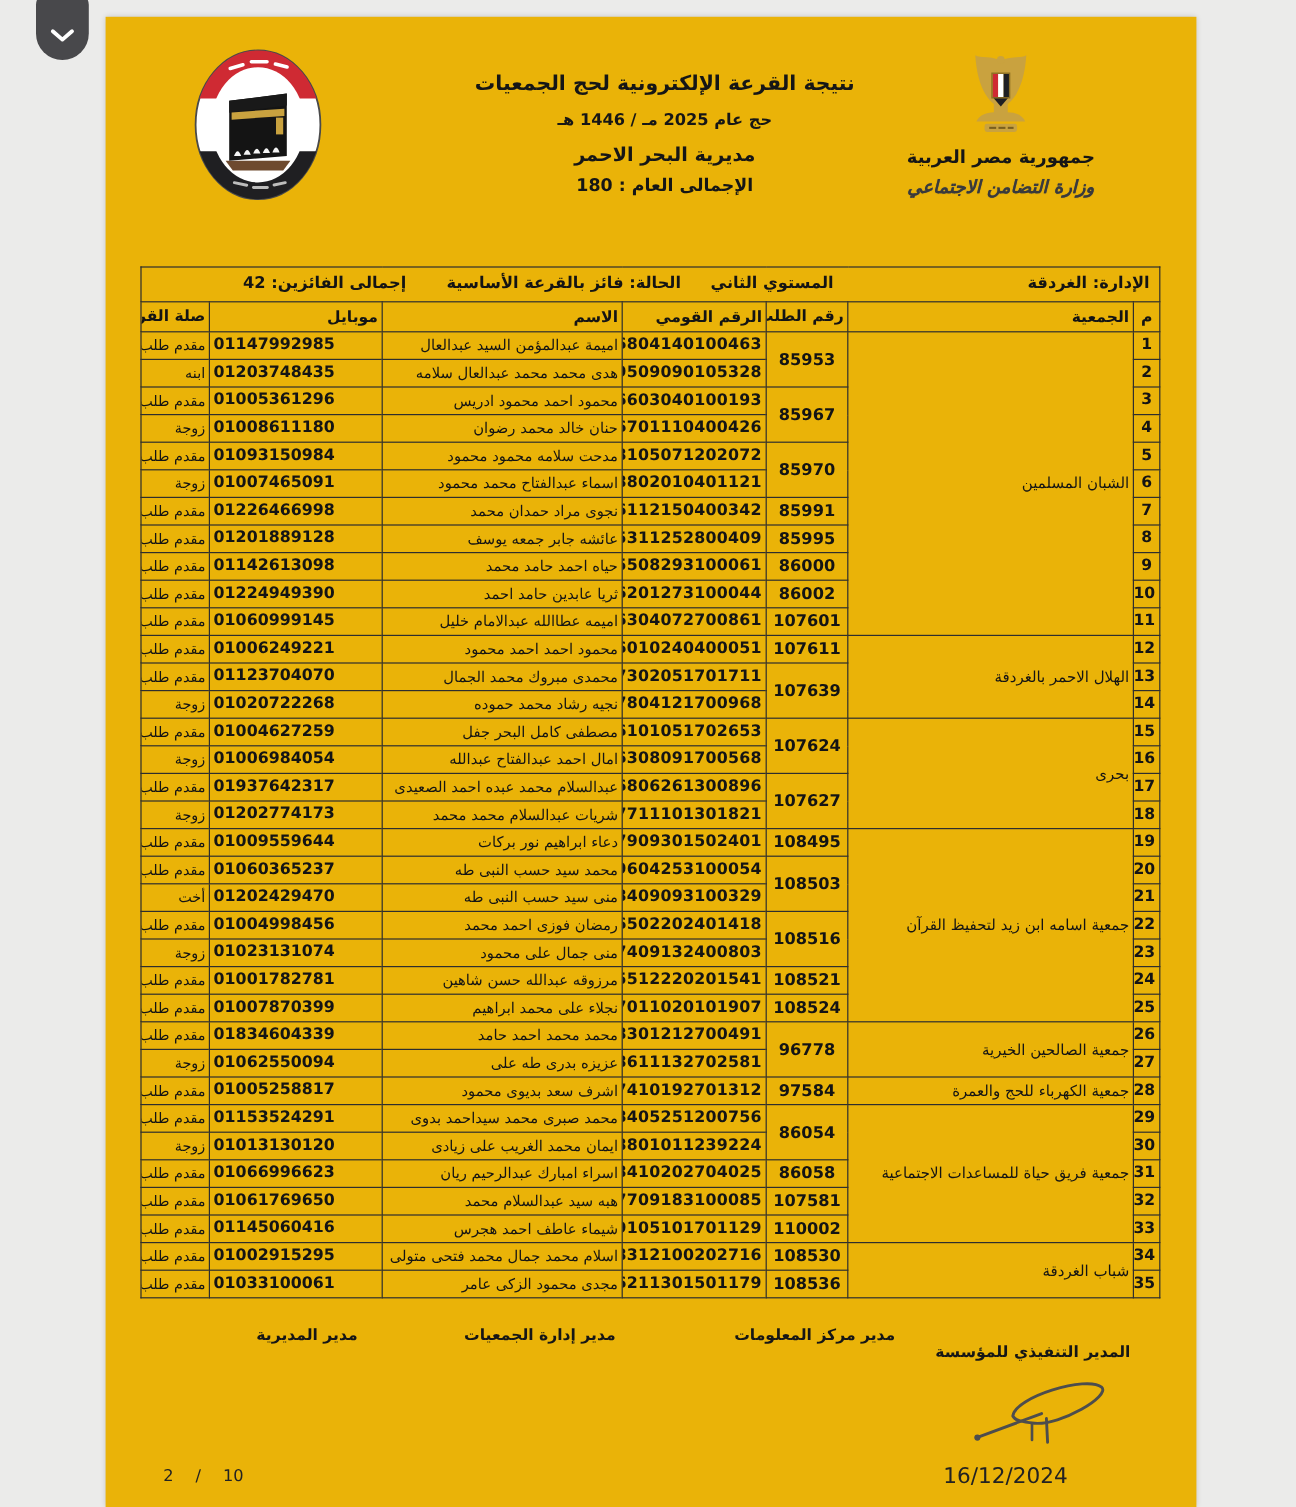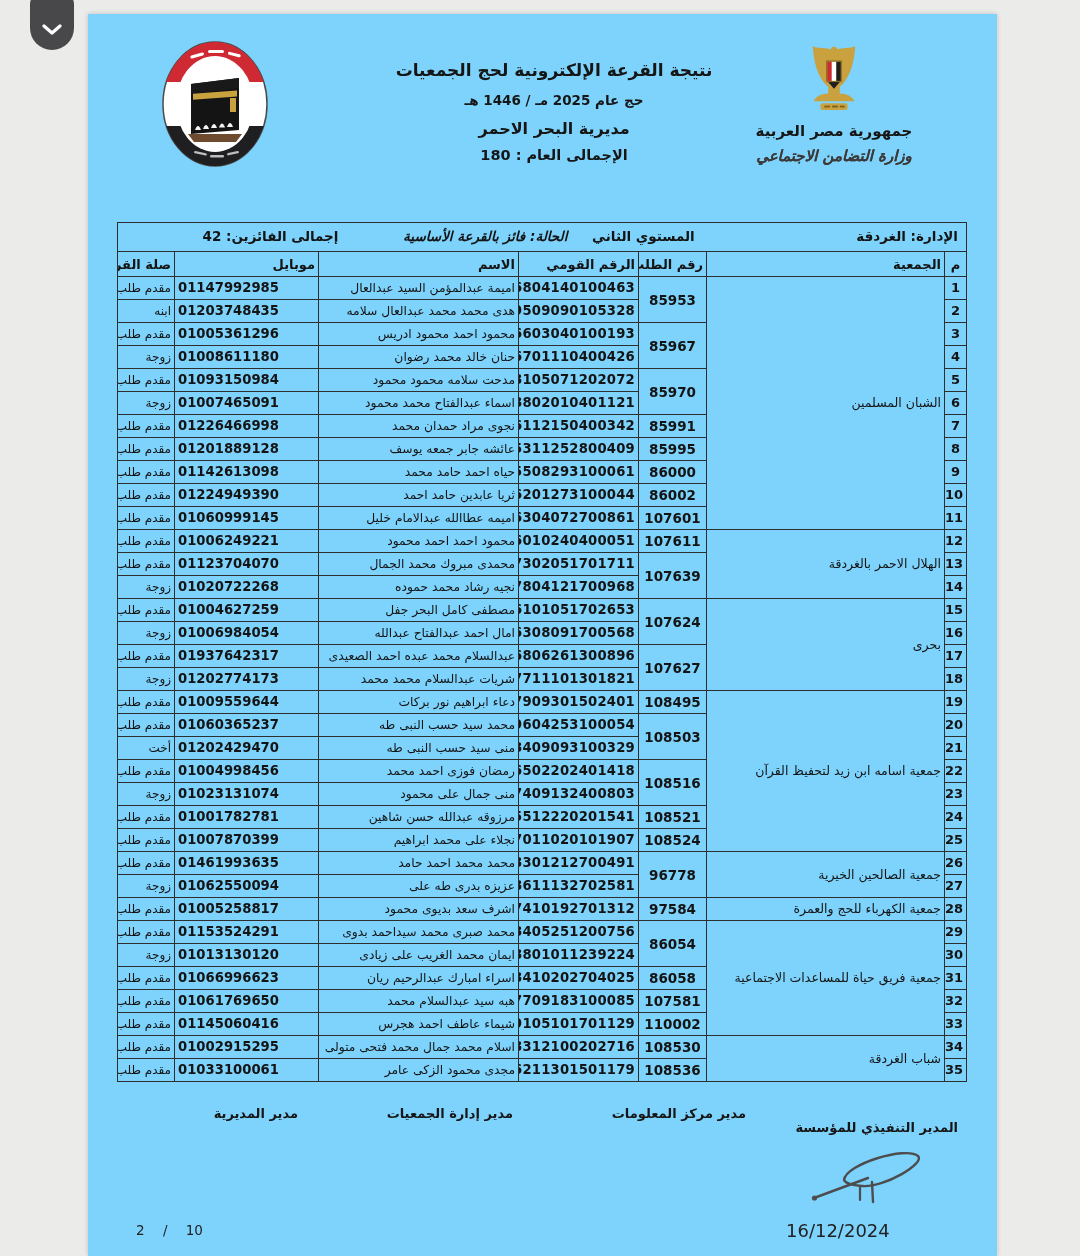--- a/index.html
+++ b/index.html
@@ -5,21 +5,21 @@
   html,body{margin:0;padding:0;}
   body{
     width:1080px;height:1256px;position:relative;overflow:hidden;
     background:#ebebea;
     font-family:"DejaVu Sans",sans-serif;
     color:#161616;
     -webkit-font-smoothing:antialiased;
   }
   .page{
     position:absolute;left:88px;top:14px;width:909px;height:1242px;
-    background:#7dd3fc;box-shadow:0 0 5px rgba(0,0,0,.18);
+    background:#eab308;box-shadow:0 0 5px rgba(0,0,0,.18);
   }
   
   .collapse-btn{
     position:absolute;left:30px;top:-6px;width:44px;height:56px;
     background:#48484b;border-radius:10px 10px 22px 22px;
     display:flex;align-items:flex-end;justify-content:center;
     padding-bottom:14px;box-sizing:border-box;z-index:9;cursor:pointer;
   }
   
   .hdr-center{position:absolute;top:46px;left:226px;width:480px;text-align:center;direction:rtl;}
@@ -37,38 +37,38 @@
     position:absolute;left:29px;top:208px;width:849px;
     border-collapse:collapse;table-layout:fixed;direction:rtl;
     font-size:12.5px;color:#141414;
   }
   .doc-table td,.doc-table th{border:1px solid #2e2e2e;padding:0 3px;vertical-align:middle;
     overflow:hidden;white-space:nowrap;}
   tr.meta-row td{height:28px;position:relative;font-weight:700;font-size:13.5px;}
   .meta-item{position:absolute;top:5px;white-space:nowrap;}
   .m-admin{right:8px;}
   .m-level{right:32%;}
-  .m-status{right:47%;font-style:italic;}
+  .m-status{right:47%;}
   .m-winners{right:74%;}
   tr.cols-row th{height:24px;font-size:13px;font-weight:700;text-align:right;}
   tr.cols-row th.h-num{text-align:center;}
   .doc-table tbody td{height:22px;line-height:22px;}
   .c-num{text-align:center;font-weight:700;font-size:13px;}
   .c-assoc{text-align:right;font-size:12.5px;}
   .c-req{text-align:center;font-weight:700;font-size:13.5px;}
   .c-nid{text-align:left;font-weight:700;font-size:13.2px;padding-left:2px;letter-spacing:.2px;}
   .c-name{text-align:right;font-size:12.3px;}
   .c-mobile{text-align:left;font-weight:700;font-size:13.2px;padding-left:6px;}
   .c-rel{text-align:right;font-size:12px;}
   
   .sig-label{position:absolute;width:180px;font-size:13px;font-weight:700;direction:rtl;}
   .sig1{left:478px;top:1092px;}
   .sig2{left:245px;top:1092px;}
   .sig3{left:30px;top:1092px;}
-  .sig-exec{left:690px;top:1106px;}
+  .sig-exec{left:674px;top:1106px;}
   .signature-svg{position:absolute;left:722px;top:1128px;}
   .doc-date{position:absolute;left:698px;top:1206px;font-size:18px;color:#222;}
   .page-num{position:absolute;left:48px;top:1208px;font-size:13.5px;color:#222;}
   .page-num span{display:inline-block;}
   .page-sep{margin:0 14px;}
 </style>
 </head>
 <body>
 
 <div class="collapse-btn">
@@ -367,21 +367,21 @@
           <td class="c-name">نجلاء على محمد ابراهيم</td>
           <td class="c-mobile">01007870399</td>
           <td class="c-rel">مقدم طلب</td>
         </tr>
         <tr>
           <td class="c-num">26</td>
           <td class="c-assoc" rowspan="2">جمعية الصالحين الخيرية</td>
           <td class="c-req" rowspan="2">96778</td>
           <td class="c-nid">28301212700491</td>
           <td class="c-name">محمد محمد احمد حامد</td>
-          <td class="c-mobile">01461993635</td>
+          <td class="c-mobile">01834604339</td>
           <td class="c-rel">مقدم طلب</td>
         </tr>
         <tr>
           <td class="c-num">27</td>
           <td class="c-nid">28611132702581</td>
           <td class="c-name">عزيزه بدرى طه على</td>
           <td class="c-mobile">01062550094</td>
           <td class="c-rel">زوجة</td>
         </tr>
         <tr>

